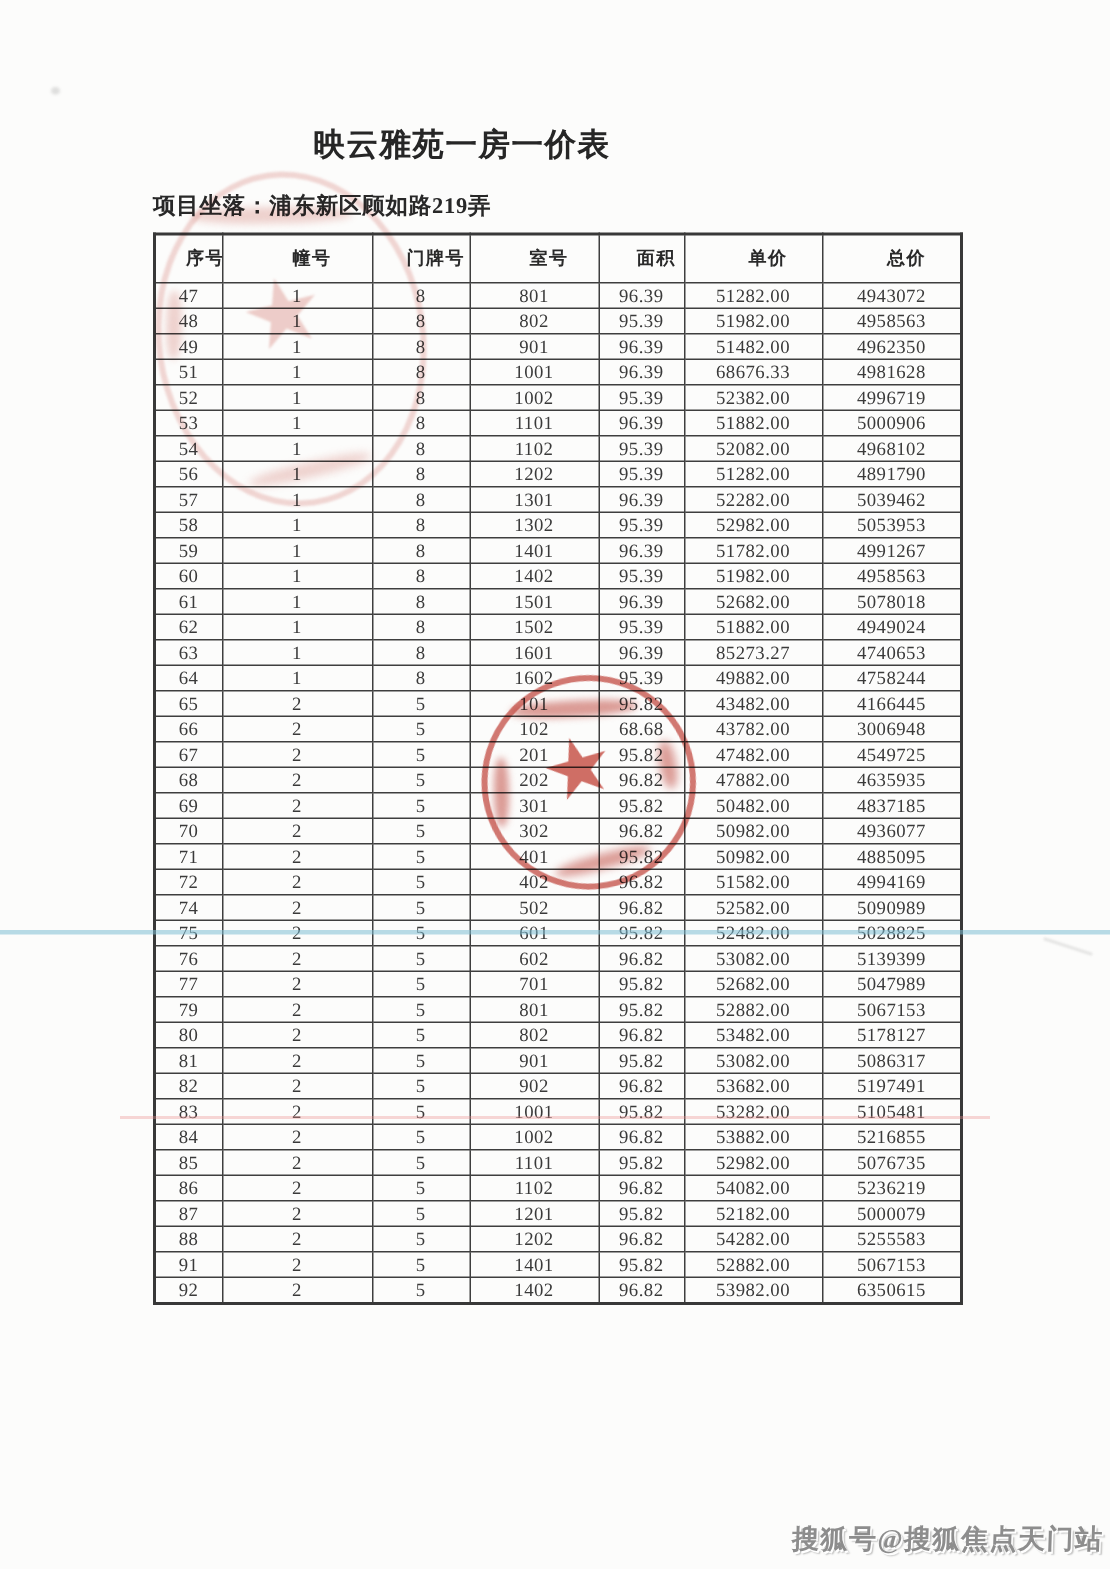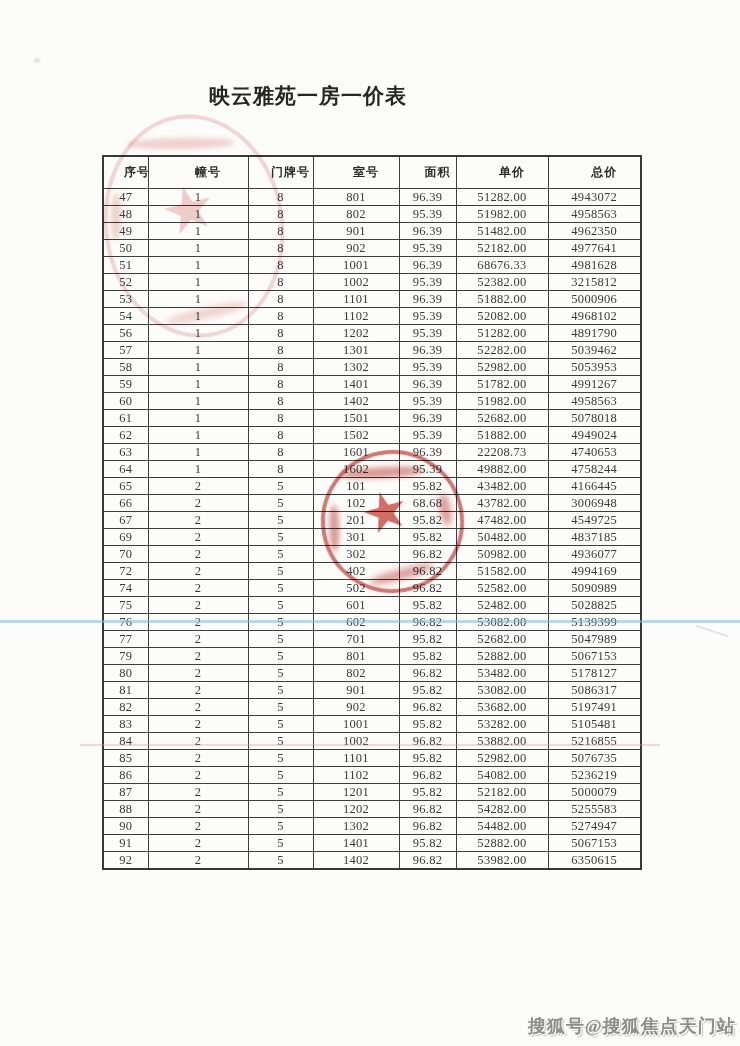--- a/index.html
+++ b/index.html
@@ -100,20 +100,21 @@
     transform:skewX(-2deg);
   }
 </style>
 </head>
 <body>
 
 <div class="page">
 
   <h1 class="doc-title">映云雅苑一房一价表</h1>
 
+  <div class="location-line">项目坐落：浦东新区顾如路219弄</div>
 
   <table class="price-table">
     <colgroup>
       <col class="c0">
         <col class="c1">
         <col class="c2">
         <col class="c3">
         <col class="c4">
         <col class="c5">
         <col class="c6">
@@ -151,45 +152,36 @@
         <tr>
           <td>49</td>
           <td>1</td>
           <td>8</td>
           <td>901</td>
           <td>96.39</td>
           <td>51482.00</td>
           <td>4962350</td>
         </tr>
         <tr>
-          <td>50</td>
-          <td>1</td>
-          <td>8</td>
-          <td>902</td>
-          <td>95.39</td>
-          <td>52182.00</td>
-          <td>4977641</td>
-        </tr>
-        <tr>
           <td>51</td>
           <td>1</td>
           <td>8</td>
           <td>1001</td>
           <td>96.39</td>
           <td>68676.33</td>
           <td>4981628</td>
         </tr>
         <tr>
           <td>52</td>
           <td>1</td>
           <td>8</td>
           <td>1002</td>
           <td>95.39</td>
           <td>52382.00</td>
-          <td>3215812</td>
+          <td>4996719</td>
         </tr>
         <tr>
           <td>53</td>
           <td>1</td>
           <td>8</td>
           <td>1101</td>
           <td>96.39</td>
           <td>51882.00</td>
           <td>5000906</td>
         </tr>
@@ -264,21 +256,21 @@
           <td>95.39</td>
           <td>51882.00</td>
           <td>4949024</td>
         </tr>
         <tr>
           <td>63</td>
           <td>1</td>
           <td>8</td>
           <td>1601</td>
           <td>96.39</td>
-          <td>22208.73</td>
+          <td>85273.27</td>
           <td>4740653</td>
         </tr>
         <tr>
           <td>64</td>
           <td>1</td>
           <td>8</td>
           <td>1602</td>
           <td>95.39</td>
           <td>49882.00</td>
           <td>4758244</td>
@@ -304,38 +296,56 @@
         <tr>
           <td>67</td>
           <td>2</td>
           <td>5</td>
           <td>201</td>
           <td>95.82</td>
           <td>47482.00</td>
           <td>4549725</td>
         </tr>
         <tr>
+          <td>68</td>
+          <td>2</td>
+          <td>5</td>
+          <td>202</td>
+          <td>96.82</td>
+          <td>47882.00</td>
+          <td>4635935</td>
+        </tr>
+        <tr>
           <td>69</td>
           <td>2</td>
           <td>5</td>
           <td>301</td>
           <td>95.82</td>
           <td>50482.00</td>
           <td>4837185</td>
         </tr>
         <tr>
           <td>70</td>
           <td>2</td>
           <td>5</td>
           <td>302</td>
           <td>96.82</td>
           <td>50982.00</td>
           <td>4936077</td>
         </tr>
         <tr>
+          <td>71</td>
+          <td>2</td>
+          <td>5</td>
+          <td>401</td>
+          <td>95.82</td>
+          <td>50982.00</td>
+          <td>4885095</td>
+        </tr>
+        <tr>
           <td>72</td>
           <td>2</td>
           <td>5</td>
           <td>402</td>
           <td>96.82</td>
           <td>51582.00</td>
           <td>4994169</td>
         </tr>
         <tr>
           <td>74</td>
@@ -455,29 +465,20 @@
           <td>5000079</td>
         </tr>
         <tr>
           <td>88</td>
           <td>2</td>
           <td>5</td>
           <td>1202</td>
           <td>96.82</td>
           <td>54282.00</td>
           <td>5255583</td>
-        </tr>
-        <tr>
-          <td>90</td>
-          <td>2</td>
-          <td>5</td>
-          <td>1302</td>
-          <td>96.82</td>
-          <td>54482.00</td>
-          <td>5274947</td>
         </tr>
         <tr>
           <td>91</td>
           <td>2</td>
           <td>5</td>
           <td>1401</td>
           <td>95.82</td>
           <td>52882.00</td>
           <td>5067153</td>
         </tr>

